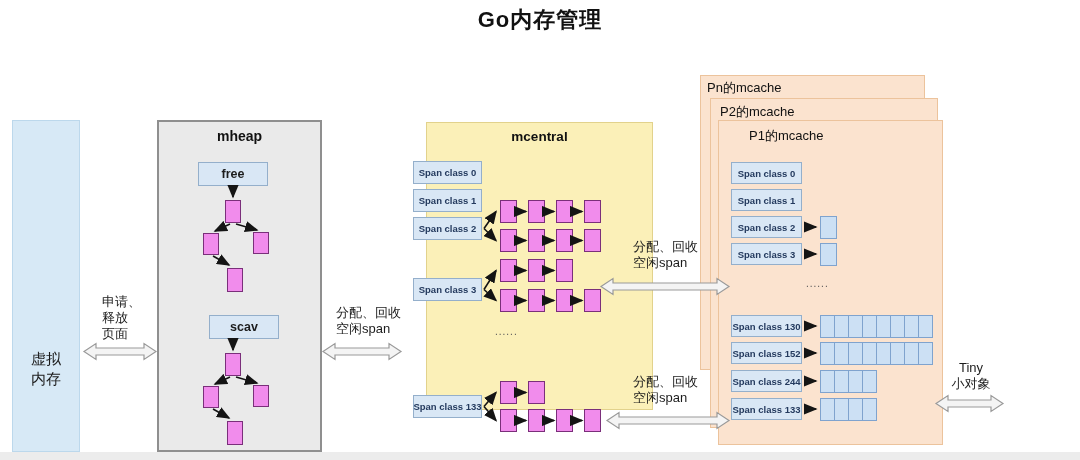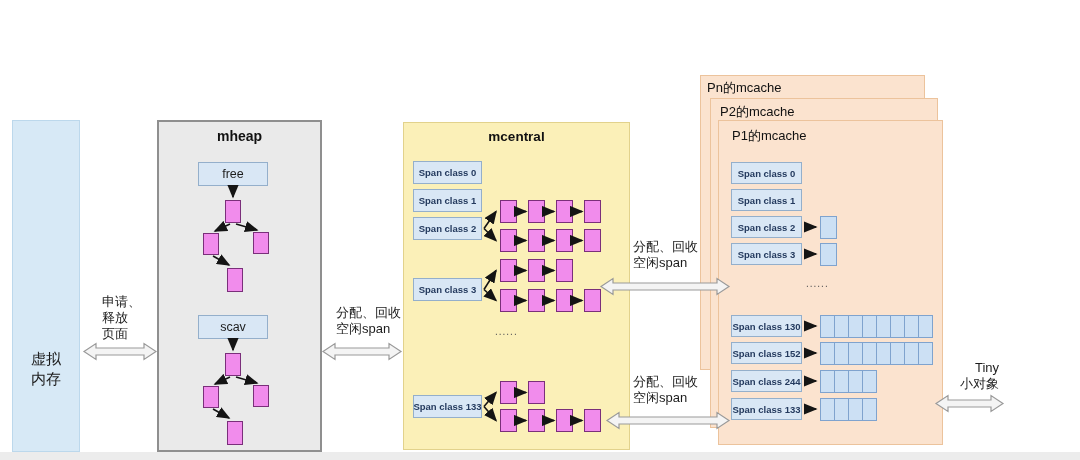--- a/index.html
+++ b/index.html
@@ -11,57 +11,58 @@
          font-size:22px;font-weight:700;color:#111;letter-spacing:1px;z-index:2}
   .vm{left:12px;top:120px;width:68px;height:332px;background:var(--vm-fill);
       border:1px solid var(--vm-border);z-index:1}
   .vm-label{position:absolute;top:228px;left:0;width:100%;text-align:center;
             font-size:15px;line-height:20px;color:#1a1a1a}
   .vm-label span{display:block}
   .mheap{left:157px;top:120px;width:165px;height:332px;background:var(--mheap-fill);
          border:2px solid var(--mheap-border);z-index:1}
   .box-title{position:absolute;top:6px;left:0;width:100%;text-align:center;
              font-weight:700;font-size:14px;color:#111}
-  .mcentral{left:403px;top:122px;width:227px;height:328px;background:var(--mcentral-fill);
+  .mcentral{left:426px;top:122px;width:227px;height:288px;background:var(--mcentral-fill);
             border:1px solid var(--mcentral-border);z-index:1}
   .mcache{position:absolute;background:var(--mcache-fill);border:1px solid var(--mcache-border)}
   .mcache.pn{left:700px;top:75px;width:225px;height:295px;z-index:1}
   .mcache.p2{left:710px;top:98px;width:228px;height:330px;z-index:2}
   .mcache.p1{left:718px;top:120px;width:225px;height:325px;z-index:3}
   .mcache-title{position:absolute;font-weight:400;font-size:13px;color:#111;white-space:nowrap}
   .pn .mcache-title{left:6px;top:3px}
   .p2 .mcache-title{left:9px;top:4px}
-  .p1 .mcache-title{left:13px;top:6px}
+  .p1 .mcache-title{left:30px;top:6px}
   .app{left:1003px;top:120px;width:69px;height:340px;background:var(--app-fill);
        border:1px solid var(--app-border);z-index:2}
   .app-label{position:absolute;top:246px;left:0;width:100%;text-align:center;
              font-size:16px;color:#1a1a1a}
   .bottom-strip{left:0;top:452px;width:1080px;height:8px;background:#ECECEC;z-index:0}
   .labelbox{position:absolute;display:flex;align-items:center;justify-content:center;
             background:var(--labelbox-fill);border:1px solid var(--labelbox-border);
             font-size:9.5px;font-weight:700;color:#243a5e;z-index:4;white-space:nowrap}
   .treelabel{position:absolute;display:flex;align-items:center;justify-content:center;
              background:var(--labelbox-fill);border:1px solid var(--labelbox-border);
-             font-size:12.5px;font-weight:400;color:#1c1c1c;z-index:4}
+             font-size:12.5px;font-weight:700;color:#1c1c1c;z-index:4}
   .pink-node{position:absolute;background:var(--pink-fill);
              border:1.5px solid var(--pink-border);z-index:4}
   .cell{position:absolute;background:var(--cell-fill);border:1px solid var(--cell-border);z-index:4}
   .ellipsis{position:absolute;font-size:10px;color:#555;letter-spacing:1px;z-index:4}
   .arrow-label{position:absolute;font-size:13px;line-height:16px;color:#1c1c1c;z-index:5;white-space:nowrap}
   .arrow-label span{display:block}
   .bigarrow{fill:var(--bigarrow-fill);stroke:var(--bigarrow-stroke);stroke-width:1.2}
   #overlay{position:absolute;left:0;top:0;z-index:6;pointer-events:none}
 </style>
 </head>
 <body>
 
 <div id="canvas" style="--vm-fill: #D7E9F6; --vm-border: #BCD8EC; --mheap-fill: #EAEAEA; --mheap-border: #8F8F8F; --labelbox-fill: #D9E7F5; --labelbox-border: #94AFCB; --pink-fill: #F18CEC; --pink-border: #7A2F7A; --mcentral-fill: #FBF0B8; --mcentral-border: #E2D28C; --mcache-fill: #FBE3CF; --mcache-border: #ECC39C; --cell-fill: #CCE0F4; --cell-border: #7FA3CE; --app-fill: #DCEDD3; --app-border: #B9D3AB; --bigarrow-fill: #F4F4F4; --bigarrow-stroke: #9A9A9A; --arrow-ink: #141414;">
 
   <div class="abs bottom-strip"></div>
 
+  <div class="title">Go内存管理</div>
 
   <div class="abs mheap">
     <div class="box-title">mheap</div>
   </div>
 
   <div class="abs vm">
     <div class="vm-label">
       <span>虚拟</span>
       <span>内存</span>
     </div>
@@ -92,21 +93,21 @@
     <span>空闲span</span>
   </div>
   <div class="arrow-label" style="left:633px;top:239px">
     <span>分配、回收</span>
     <span>空闲span</span>
   </div>
   <div class="arrow-label" style="left:633px;top:374px">
     <span>分配、回收</span>
     <span>空闲span</span>
   </div>
-  <div class="arrow-label" style="left:943px;top:360px;width:56px;text-align:right">
+  <div class="arrow-label" style="left:943px;top:360px;width:56px;text-align:center">
     <span>Tiny</span>
     <span>小对象</span>
   </div>
 
   <svg id="overlay" width="1080" height="460">
     <defs>
       <marker id="ah" markerWidth="9" markerHeight="7" refX="7.5" refY="3.5" orient="auto">
         <path d="M0,0 L8.5,3.5 L0,7 z" fill="#141414"></path>
       </marker>
     </defs>
@@ -144,21 +145,21 @@
       <line x1="804" y1="326" x2="816" y2="326" stroke="#141414" stroke-width="1.6" marker-end="url(#ah)"></line>
       <line x1="804" y1="353" x2="816" y2="353" stroke="#141414" stroke-width="1.6" marker-end="url(#ah)"></line>
       <line x1="804" y1="381" x2="816" y2="381" stroke="#141414" stroke-width="1.6" marker-end="url(#ah)"></line>
       <line x1="804" y1="409" x2="816" y2="409" stroke="#141414" stroke-width="1.6" marker-end="url(#ah)"></line>
     </svg>
 <div class="treelabel" style="left: 198px; top: 162px; width: 70px; height: 24px;">free</div>
     <div class="pink-node" style="left: 225px; top: 200px; width: 16px; height: 23px;"></div>
     <div class="pink-node" style="left: 203px; top: 233px; width: 16px; height: 22px;"></div>
     <div class="pink-node" style="left: 253px; top: 232px; width: 16px; height: 22px;"></div>
     <div class="pink-node" style="left: 227px; top: 268px; width: 16px; height: 24px;"></div>
-    <div class="treelabel" style="left: 198px; top: 315px; width: 70px; height: 24px;">scav</div>
+    <div class="treelabel" style="left: 209px; top: 315px; width: 70px; height: 24px;">scav</div>
     <div class="pink-node" style="left: 225px; top: 353px; width: 16px; height: 23px;"></div>
     <div class="pink-node" style="left: 203px; top: 386px; width: 16px; height: 22px;"></div>
     <div class="pink-node" style="left: 253px; top: 385px; width: 16px; height: 22px;"></div>
     <div class="pink-node" style="left: 227px; top: 421px; width: 16px; height: 24px;"></div>
     <div class="labelbox" style="left: 413px; top: 161px; width: 69px; height: 23px;">Span class 0</div>
     <div class="labelbox" style="left: 413px; top: 189px; width: 69px; height: 23px;">Span class 1</div>
     <div class="labelbox" style="left: 413px; top: 217px; width: 69px; height: 23px;">Span class 2</div>
     <div class="pink-node" style="left: 500px; top: 200px; width: 17px; height: 23px;"></div>
     <div class="pink-node" style="left: 528px; top: 200px; width: 17px; height: 23px;"></div>
     <div class="pink-node" style="left: 556px; top: 200px; width: 17px; height: 23px;"></div>

